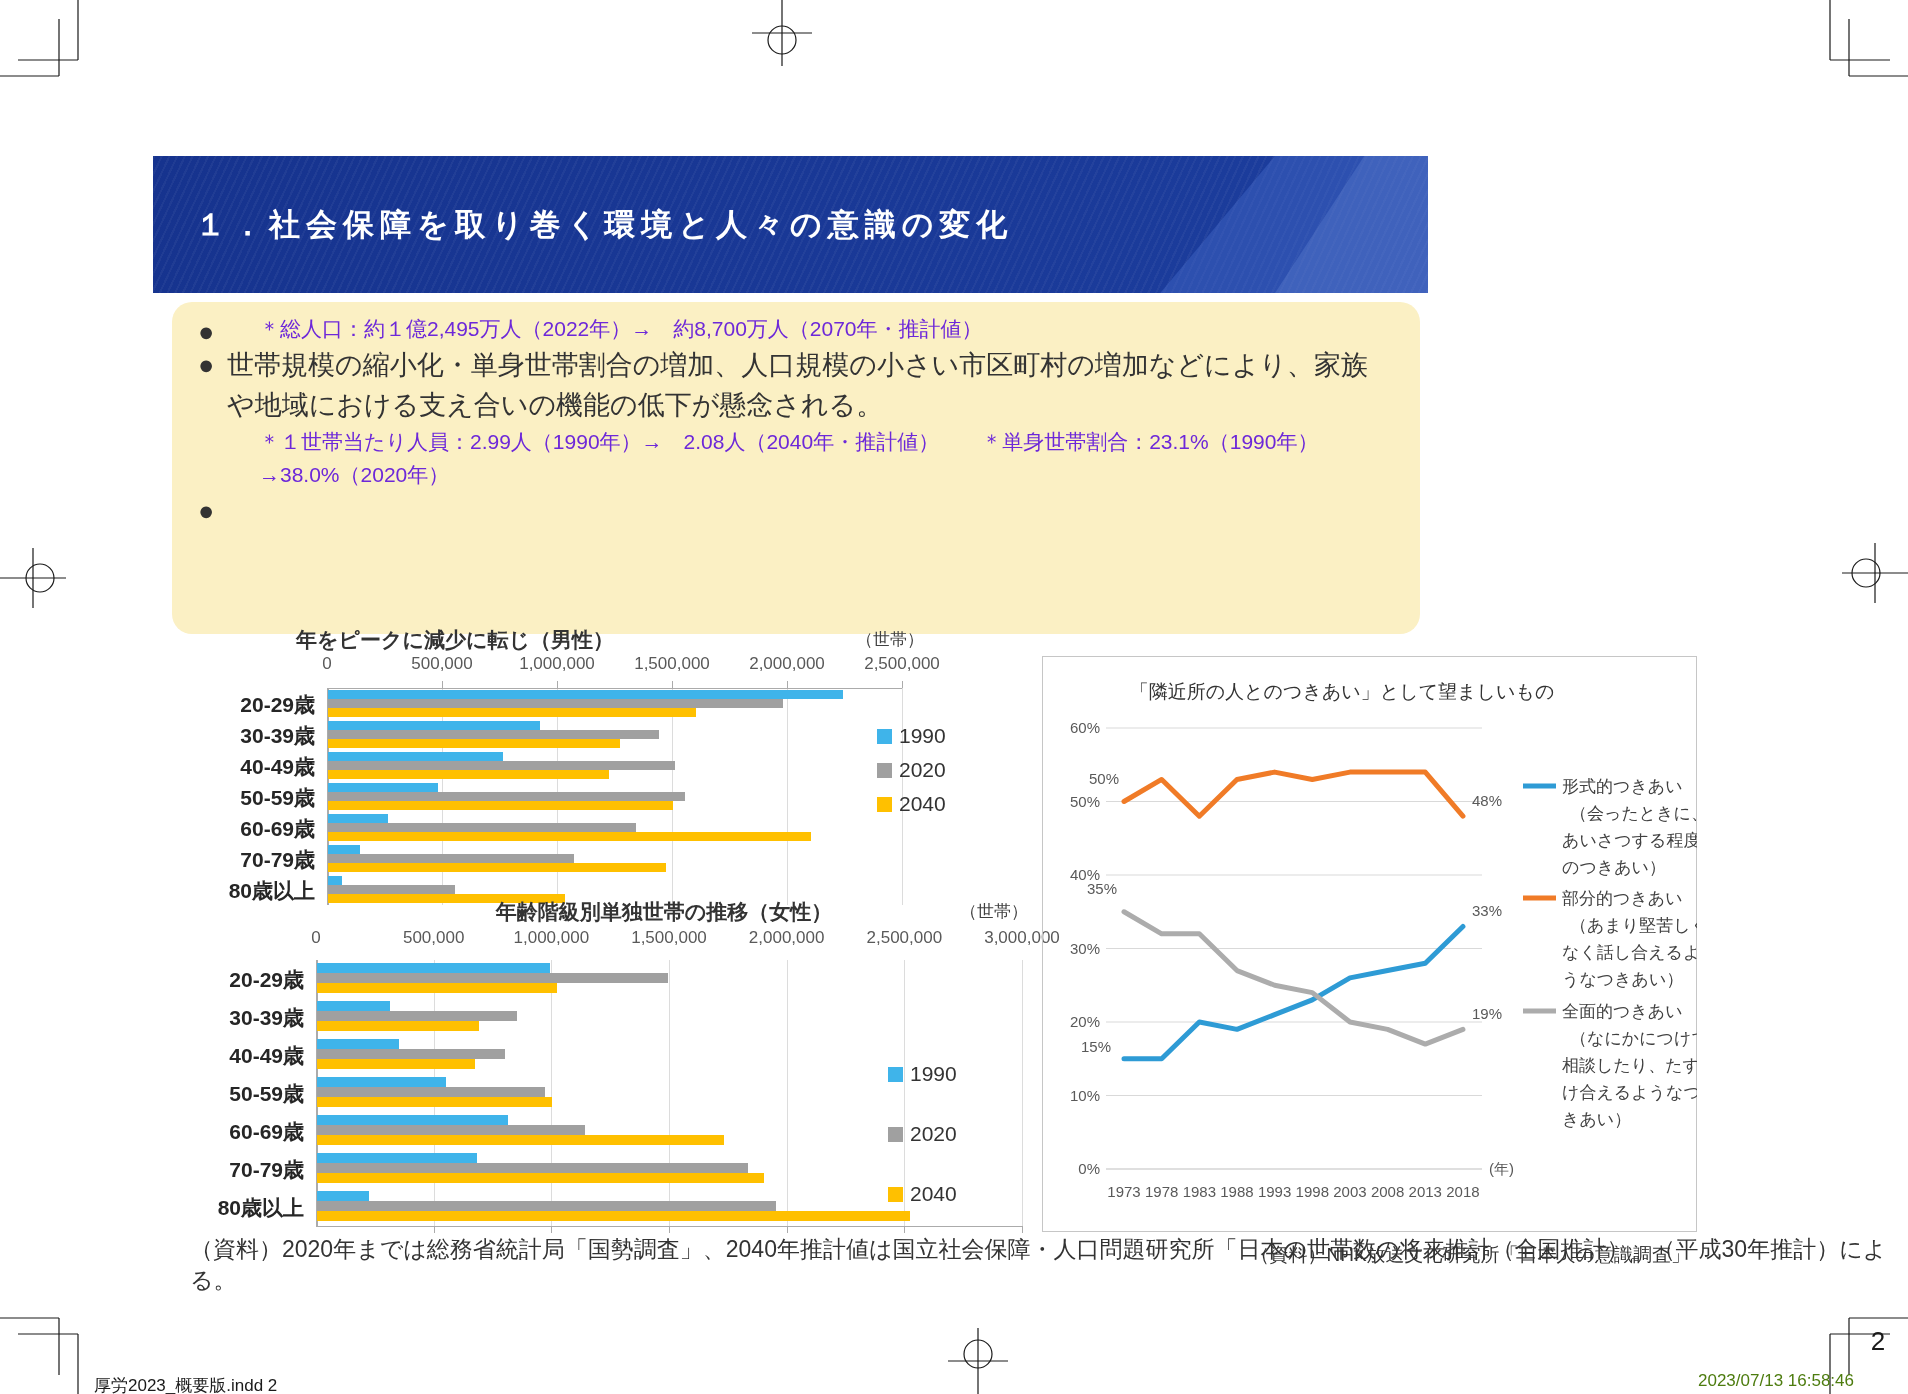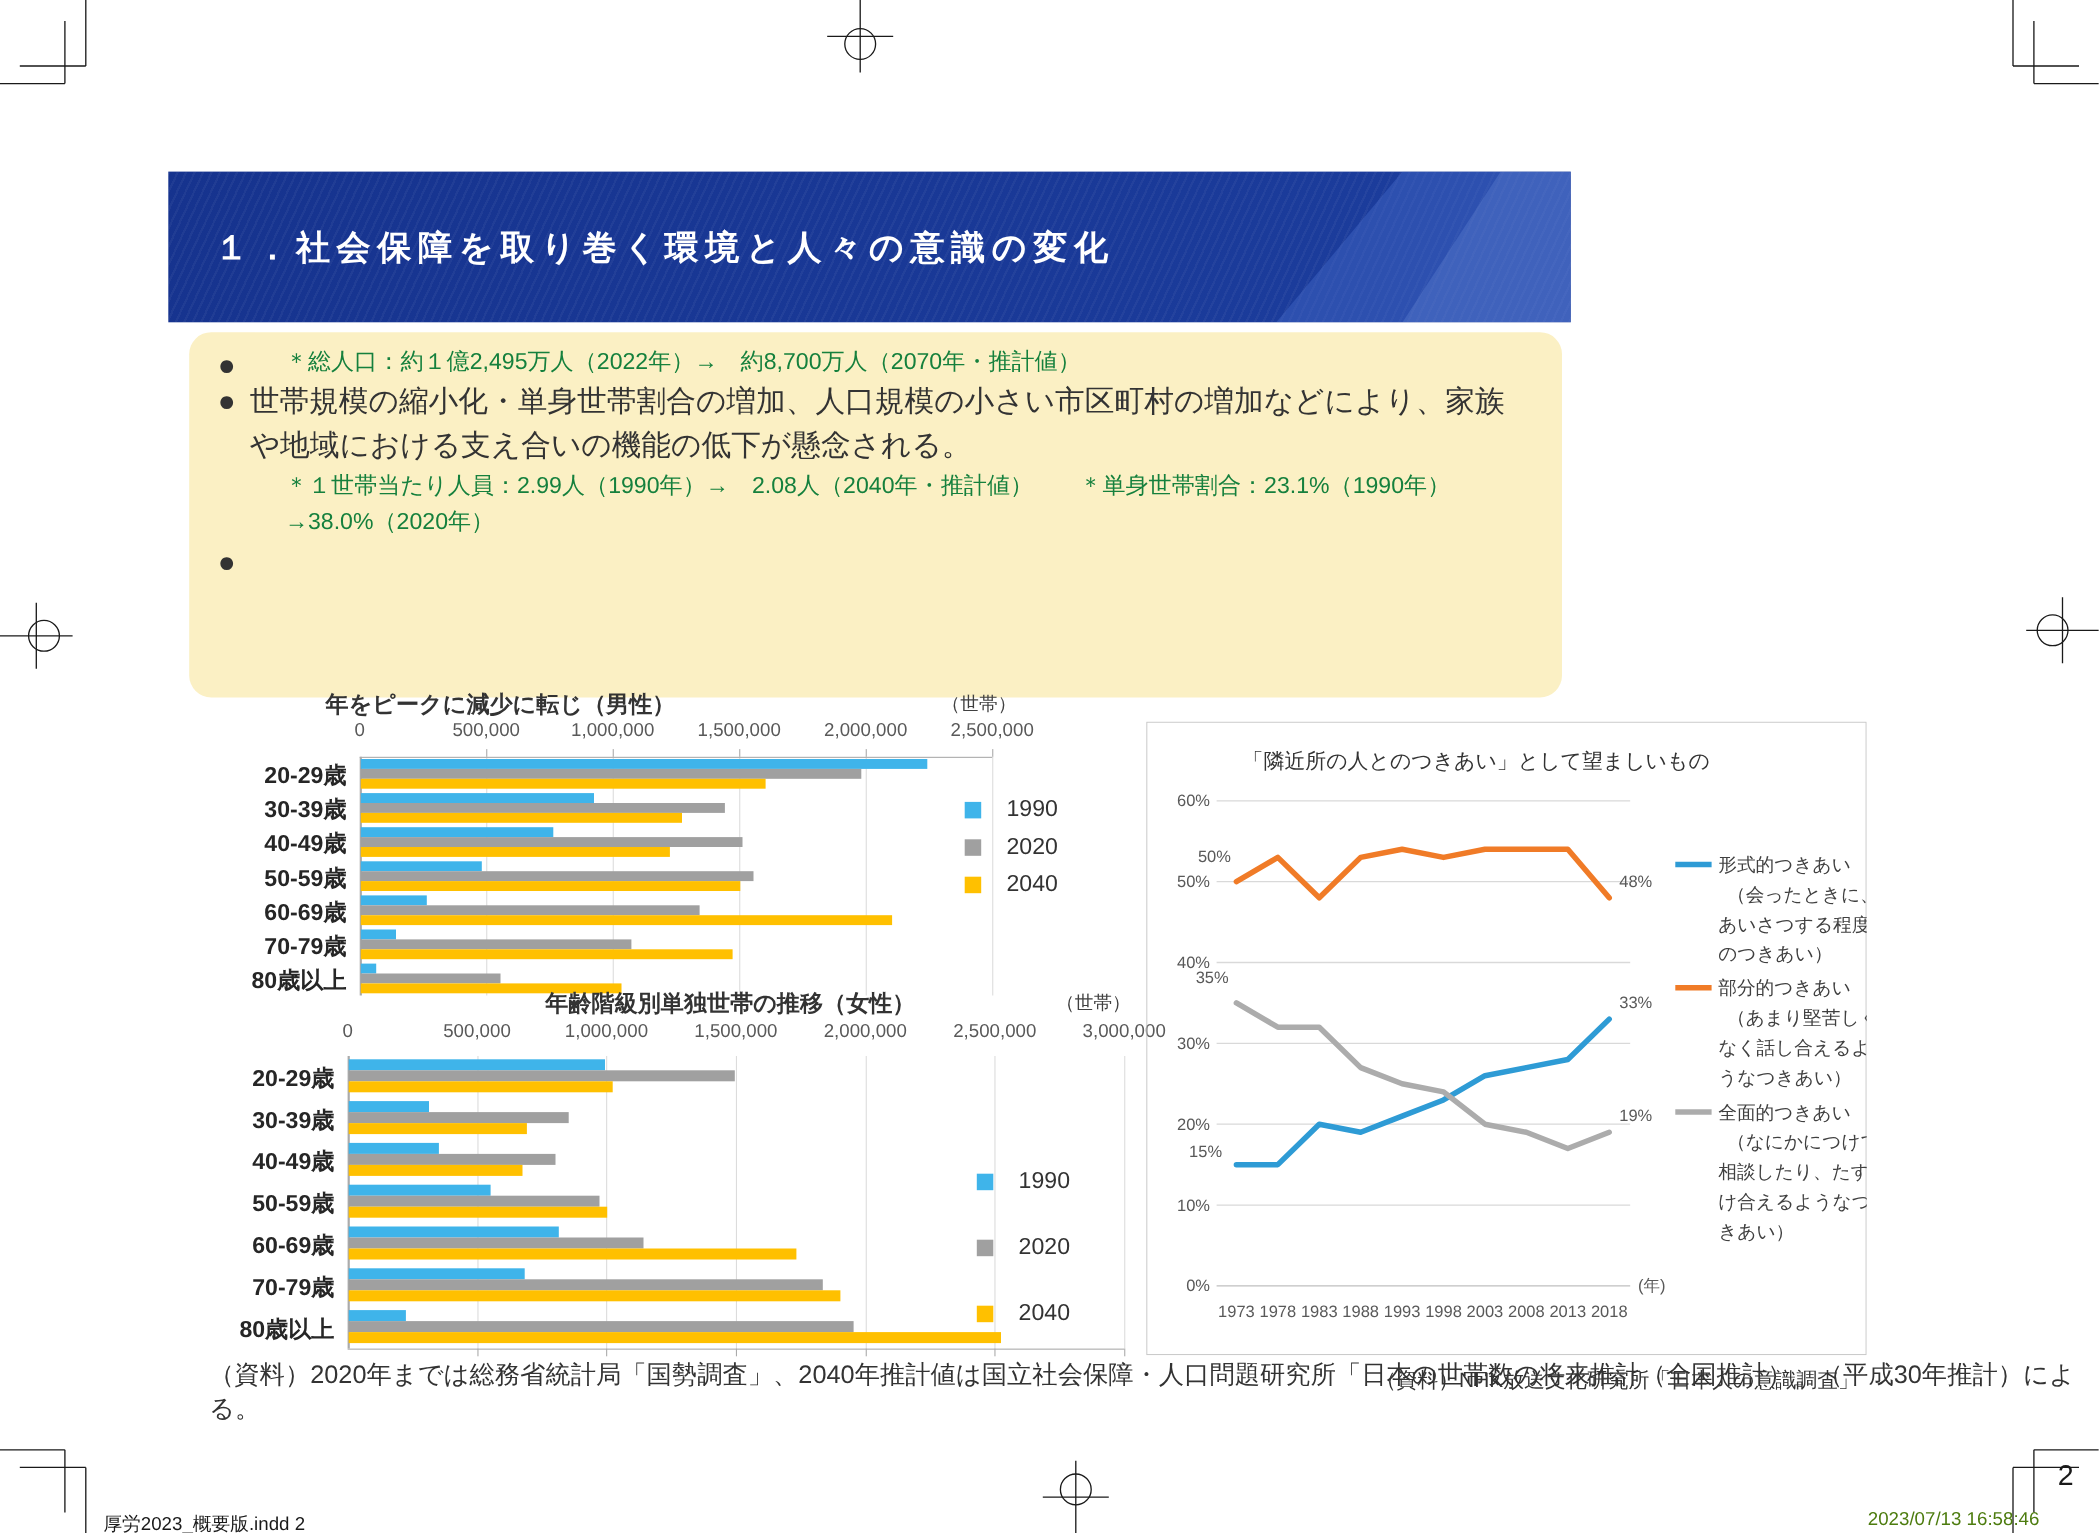--- a/index.html
+++ b/index.html
@@ -15,32 +15,32 @@
     clip-path:polygon(88% 0,100% 0,100% 100%,79% 100%);}
   #banner .band2{position:absolute;inset:0;background:rgba(120,150,225,.25);
     clip-path:polygon(95% 0,100% 0,100% 100%,88% 100%);}
   #banner h1{position:absolute;left:42px;top:0;margin:0;line-height:137px;
     font-size:31px;letter-spacing:6px;color:#fff;font-weight:bold;}
   
   #lead{left:172px;top:302px;width:1248px;height:332px;background:#FBF0C4;border-radius:20px;
     padding:10px 26px 0 26px;box-sizing:border-box;}
   .bullet{position:relative;padding-left:29px;font-size:27px;line-height:40px;color:#333;}
   .bullet .dot{position:absolute;left:0;top:0;}
-  .note{font-size:21px;line-height:33px;color:#15803d;padding-left:32px;}
+  .note{font-size:21px;line-height:33px;color:#6d28d9;padding-left:32px;}
   .note:empty{display:none;}
   
   .bc-title{font-weight:bold;font-size:21px;color:#333;text-align:center;width:460px;}
   .bc-unit{font-size:17px;color:#404040;}
   .tick-label{font-size:17px;color:#595959;width:130px;text-align:center;}
   .age-label{font-weight:bold;font-size:21px;color:#262626;width:200px;text-align:right;}
   .gridline{width:1px;background:#DCDCDC;}
   .axisline{background:#ABABAB;}
   .stub{width:1px;height:7px;background:#ABABAB;}
   .bar{position:absolute;}
-  .legend-row{position:absolute;display:flex;align-items:center;gap:23px;}
+  .legend-row{position:absolute;display:flex;align-items:center;gap:7px;}
   .legend-sq{width:15px;height:15px;display:inline-block;}
   .legend-txt{font-size:21px;color:#333;}
   
   #src-bar{left:190px;top:1234px;font-size:23px;color:#333;}
   #src-line{left:1080px;top:1242px;width:610px;text-align:right;font-size:19px;color:#333;}
   #pagenum{left:1858px;top:1326px;width:40px;text-align:center;font-size:26px;color:#1a1a1a;}
   #foot-left{left:94px;top:1374px;font-size:17px;color:#1a1a1a;}
   #foot-right{left:1698px;top:1371px;font-size:17px;color:#4d7c0f;}
   svg text{font-family:"Liberation Sans","DejaVu Sans",sans-serif;}
 </style>

